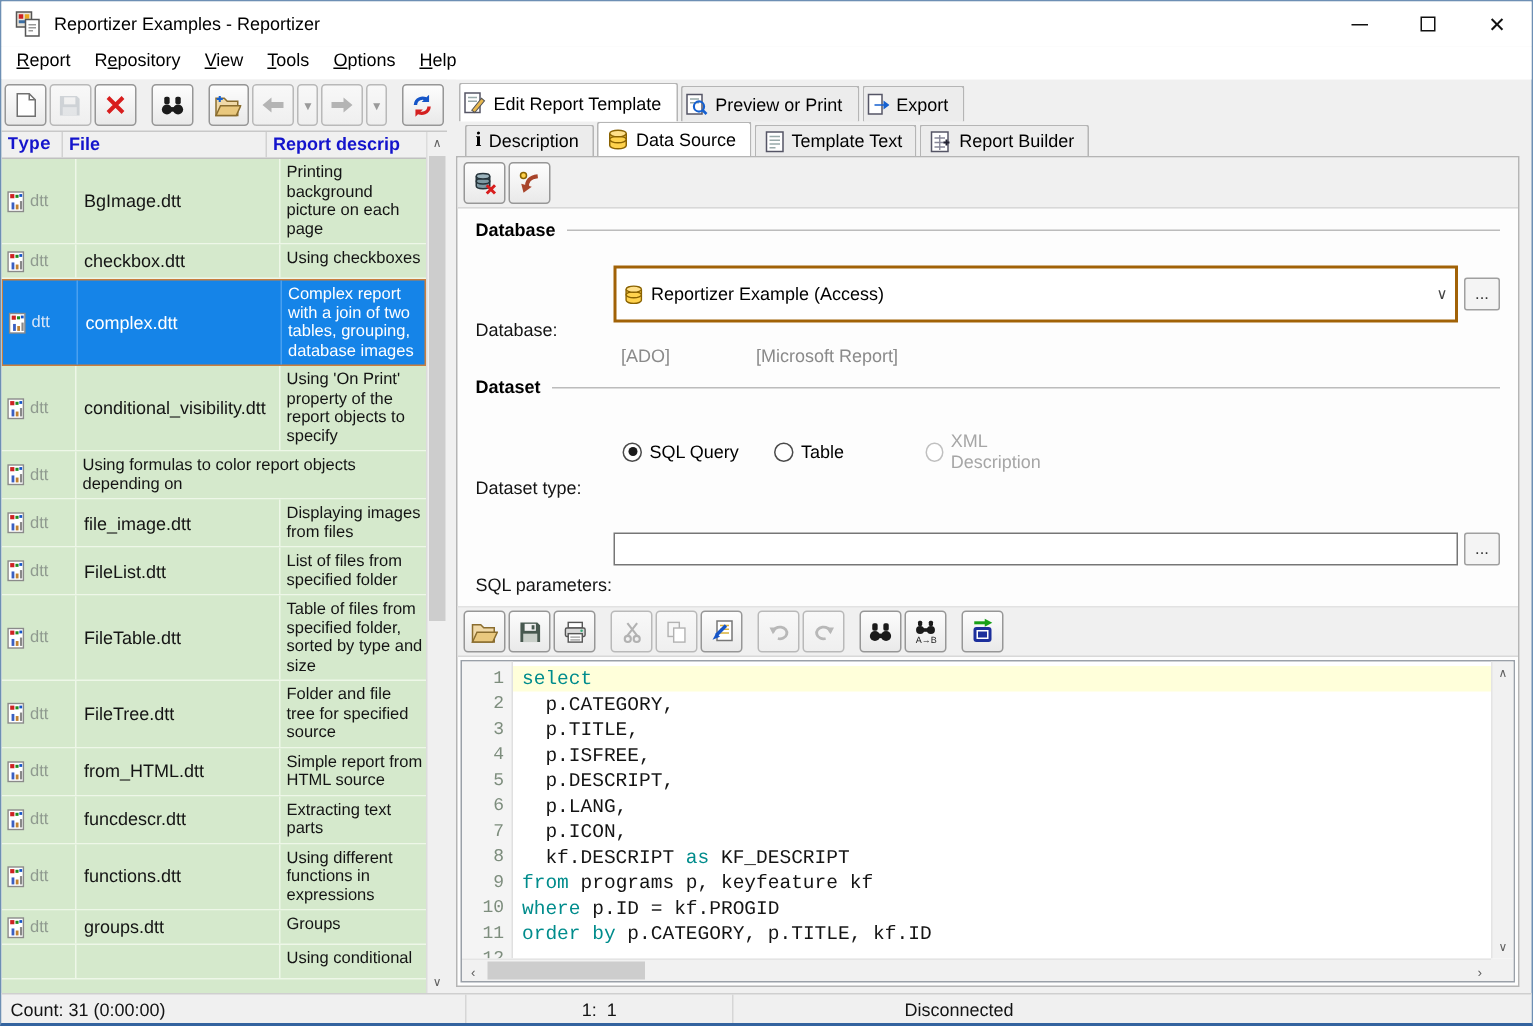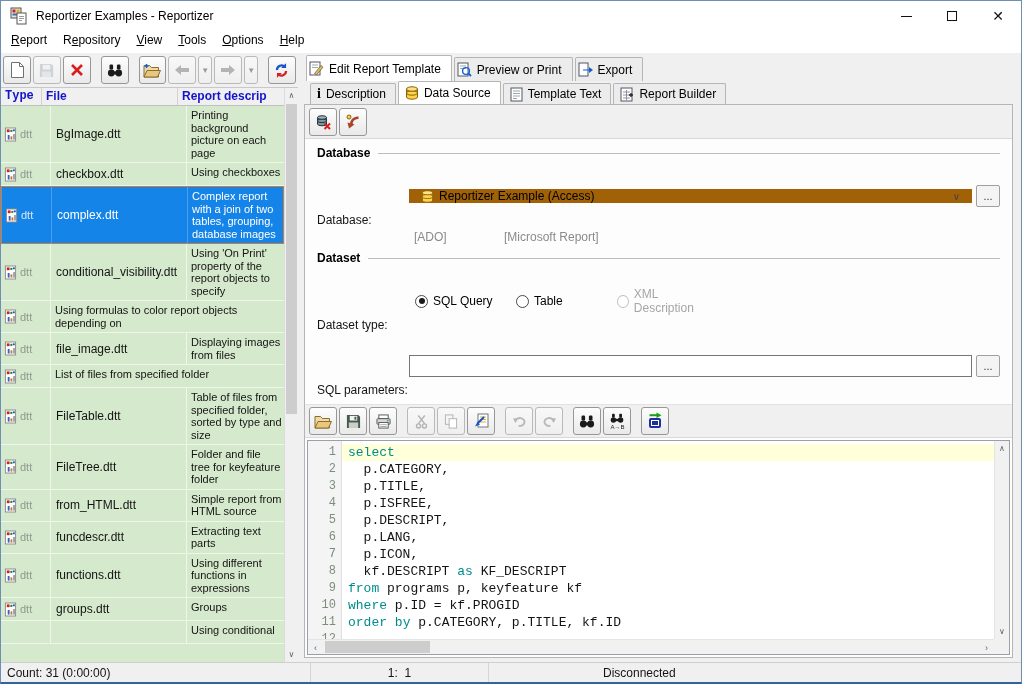--- a/index.html
+++ b/index.html
@@ -61,21 +61,21 @@
   .stab { height:21px; display:flex; align-items:center; gap:5px; font-size:12px; padding:0 9px 0 6px;
           border:1px solid #b5b5b5; border-bottom:none; background:#ececec; border-radius:2px 2px 0 0; }
   .stab.active { background:#ffffff; height:23px; }
   .pane { flex:1 1 auto; border:1px solid #b5b5b5; background:#fdfdfd; display:flex; flex-direction:column; overflow:hidden; }
   .dbtoolbar { height:34px; background:#f0f0f0; border-bottom:1px solid #d8d8d8; display:flex; align-items:center; gap:2px; padding:2px 4px; flex:0 0 auto; }
   .fields { padding:2px 12px 4px 12px; flex:0 0 auto; }
   .ghead { display:flex; align-items:center; font-size:12px; font-weight:bold; color:#000; margin:5px 0 5px 0; }
   .ghead::after { content:""; flex:1; height:1px; background:#bcbcbc; margin-left:8px; }
   .frow { display:flex; align-items:center; margin:3px 0; }
   .flabel { width:92px; font-size:12px; color:#141414; flex:0 0 auto;margin-top:48px; }
-  .combo { flex:1; height:14px; border:7px solid #a16207; background:#fff; display:flex; align-items:center; padding:0 5px; gap:5px; }
+  .combo { flex:1; height:38px; border:2px solid #a16207; background:#fff; display:flex; align-items:center; padding:0 5px; gap:5px; }
   .combo-text { font-size:12px; flex:1; }
   .chev { font-size:10px; color:#444; }
   .browse-btn { width:24px; height:22px; margin-left:4px; border:1px solid #a0a0a0; background:#f4f4f4; border-radius:2px;
                 font-size:11px; color:#333; display:flex; align-items:center; justify-content:center; flex:0 0 auto; }
   .provider-row { margin-left:97px; display:flex; height:16px; }
   .provider-row span { font-size:12px; color:#8a8a8a; }
   .prov1 { width:90px; }
   .radio-row { display:flex; align-items:center; gap:6px; }
   .radio { display:flex; align-items:center; gap:5px; width:95px; }
   .rdot { width:13px; height:13px; border-radius:50%; border:1px solid #4a4a4a; background:#fff; display:flex; align-items:center; justify-content:center; }
@@ -345,20 +345,21 @@
                     <rect x="3" y="2.5" width="3" height="3" fill="#cc2222"></rect>
                     <rect x="6.8" y="3" width="2.2" height="2.2" fill="#1e8a1e"></rect>
                     <rect x="9.6" y="2.5" width="2" height="2" fill="#1555c8"></rect>
                     <rect x="4" y="8.5" width="2" height="5" fill="#3a5fc0"></rect>
                     <rect x="7" y="10" width="2" height="3.5" fill="#c08030"></rect>
                     <rect x="10" y="7.5" width="1.6" height="6" fill="#888"></rect>
                   </svg>
                 </span>
                 <span class="dttlabel">dtt</span>
               </div>
+              <div class="c-file">FileList.dtt</div>
               <div class="c-desc">List of files from specified folder</div>
             </div>
 
             <div class="trow">
               <div class="c-type">
                 <span>
                   <svg width="13" height="15" viewBox="0 0 14 16">
                     <rect x="1.5" y="1" width="11" height="14" fill="#fff" stroke="#8a8a8a"></rect>
                     <rect x="3" y="2.5" width="3" height="3" fill="#cc2222"></rect>
                     <rect x="6.8" y="3" width="2.2" height="2.2" fill="#1e8a1e"></rect>
@@ -383,21 +384,21 @@
                     <rect x="6.8" y="3" width="2.2" height="2.2" fill="#1e8a1e"></rect>
                     <rect x="9.6" y="2.5" width="2" height="2" fill="#1555c8"></rect>
                     <rect x="4" y="8.5" width="2" height="5" fill="#3a5fc0"></rect>
                     <rect x="7" y="10" width="2" height="3.5" fill="#c08030"></rect>
                     <rect x="10" y="7.5" width="1.6" height="6" fill="#888"></rect>
                   </svg>
                 </span>
                 <span class="dttlabel">dtt</span>
               </div>
               <div class="c-file">FileTree.dtt</div>
-              <div class="c-desc">Folder and file tree for keyfeature folder</div>
+              <div class="c-desc">Folder and file tree for specified source</div>
             </div>
 
             <div class="trow">
               <div class="c-type">
                 <span>
                   <svg width="13" height="15" viewBox="0 0 14 16">
                     <rect x="1.5" y="1" width="11" height="14" fill="#fff" stroke="#8a8a8a"></rect>
                     <rect x="3" y="2.5" width="3" height="3" fill="#cc2222"></rect>
                     <rect x="6.8" y="3" width="2.2" height="2.2" fill="#1e8a1e"></rect>
                     <rect x="9.6" y="2.5" width="2" height="2" fill="#1555c8"></rect>

